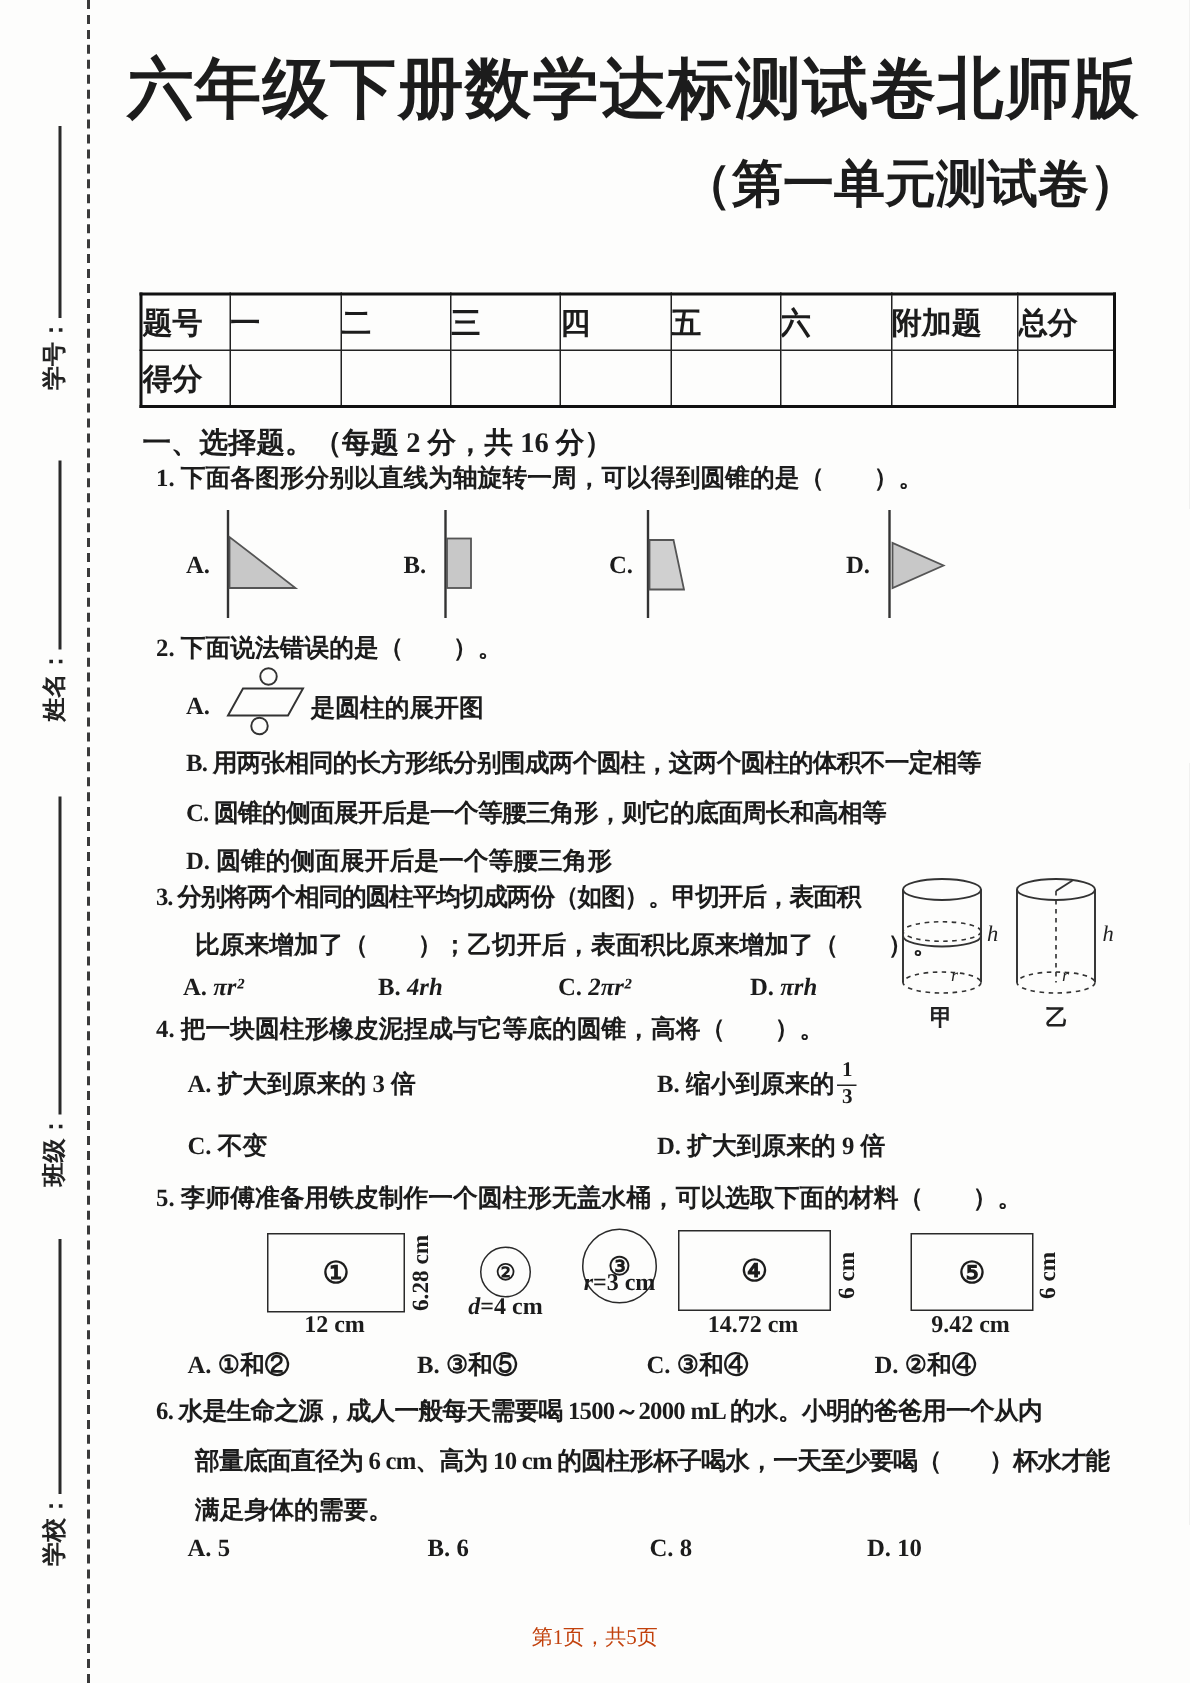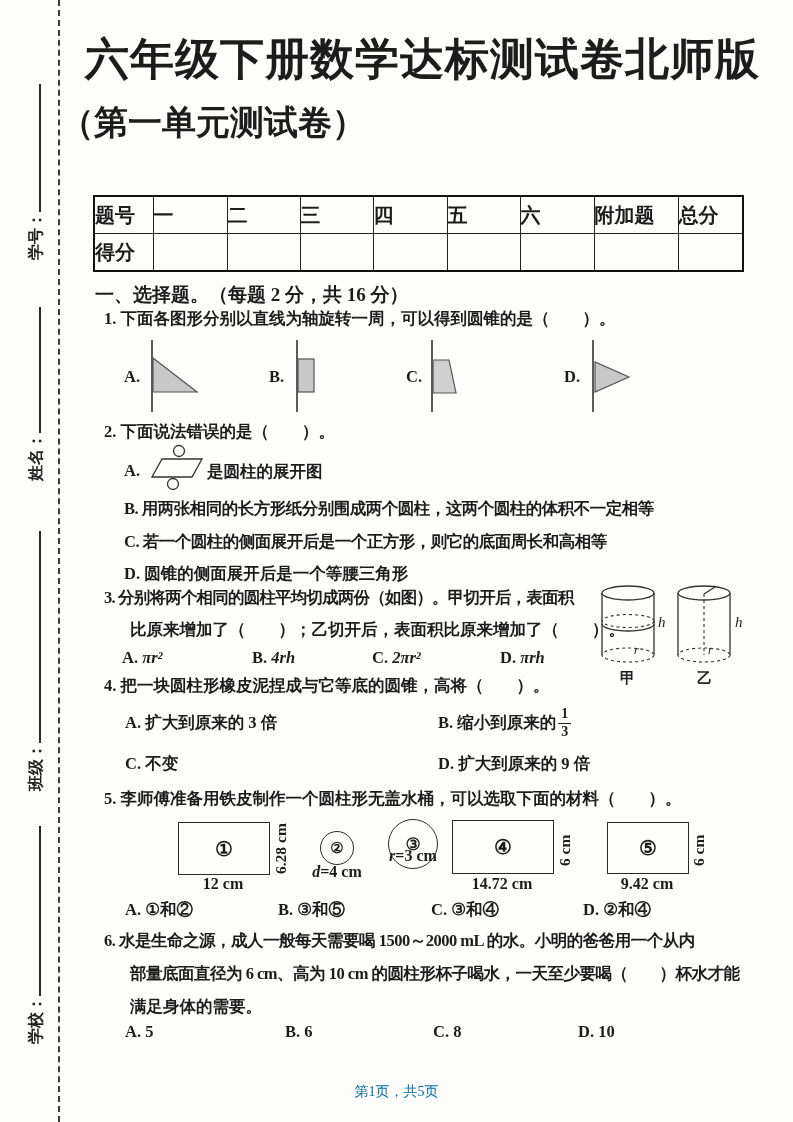--- a/index.html
+++ b/index.html
@@ -4,21 +4,21 @@
 <style>
   html,body{margin:0;padding:0;background:#e8e8e8;}
   .page{position:relative;width:793px;height:1122px;background:#fdfdfc;margin:0 auto;
         font-family:"Liberation Serif","DejaVu Serif",serif;color:#1c1c1c;overflow:hidden;}
   .t{position:absolute;white-space:nowrap;}
   .cut-line{position:absolute;left:58px;top:0;height:1122px;width:0;border-left:2.5px dashed #3a3a3a;}
   .side-field{position:absolute;transform:rotate(-90deg);transform-origin:0 0;white-space:nowrap;
               font-size:16px;font-weight:700;color:#222;}
   .side-line{display:inline-block;height:12px;border-bottom:2px solid #2a2a2a;}
   .title{left:60px;top:30px;width:700px;text-align:right;font-size:44px;font-weight:700;letter-spacing:1px;}
-  .subtitle{left:60px;top:100px;width:700px;text-align:left;font-size:34px;font-weight:700;}
+  .subtitle{left:60px;top:100px;width:700px;text-align:right;font-size:34px;font-weight:700;}
   .meta{top:168px;right:51px;font-size:18px;font-weight:700;}
   .score-table{position:absolute;left:93px;top:195px;width:649px;border-collapse:collapse;
                border:2.5px solid #111;table-layout:fixed;}
   .score-table td{border:1.5px solid #222;text-align:left;font-size:20px;font-weight:700;
                   height:36px;padding:0;overflow:hidden;}
   .sec{left:95px;top:282px;font-size:19px;font-weight:700;}
   .qtext{font-size:16.5px;font-weight:600;}
   .long{letter-spacing:-0.5px;}
   .vlong{letter-spacing:-0.8px;}
   .opt{font-size:16.5px;font-weight:600;}
@@ -28,21 +28,21 @@
         font-weight:600;line-height:1.15;margin-left:2px;}
   .frac .den{border-top:1.5px solid #222;display:block;padding:0 3px;}
   .frac .num{display:block;}
   .mat-rect{position:absolute;border:1.6px solid #2a2a2a;display:flex;align-items:center;
             justify-content:center;font-size:20px;font-weight:600;background:#fdfdfc;}
   .mat-circle{position:absolute;border:1.6px solid #2a2a2a;border-radius:50%;display:flex;
               align-items:center;justify-content:center;font-weight:600;background:#fdfdfc;}
   .dim{position:absolute;font-size:16px;font-weight:600;text-align:center;white-space:nowrap;}
   .vlabel{position:absolute;transform:rotate(-90deg);transform-origin:0 0;white-space:nowrap;
           font-size:15.5px;font-weight:600;}
-  .footer{left:0;top:1083px;width:793px;text-align:center;font-size:14px;color:#0369a1;}
+  .footer{left:0;top:1083px;width:793px;text-align:center;font-size:14px;color:#c2410c;}
   svg{position:absolute;overflow:visible;}
   svg text{font-family:"Liberation Serif","DejaVu Serif",serif;}
 </style>
 </head>
 <body>
 
 <div class="page">
 
   <div class="cut-line"></div>
 
@@ -126,21 +126,21 @@
 
   <div class="t qtext" style="left:104px;top:421px">2. 下面说法错误的是（　　）。</div>
   <span class="t opt" style="left:124px;top:461px">A.</span>
   <svg style="left:152px;top:443px" width="52" height="50">
     <circle cx="27" cy="8" r="5.5" fill="none" stroke="#333" stroke-width="1.3"></circle>
     <polygon points="10,16 50,16 40,34 0,34" fill="none" stroke="#333" stroke-width="1.3"></polygon>
     <circle cx="21" cy="41" r="5.5" fill="none" stroke="#333" stroke-width="1.3"></circle>
   </svg>
   <span class="t opt" style="left:207px;top:461px">是圆柱的展开图</span>
   <div class="t opt long" style="left:124px;top:498px">B. 用两张相同的长方形纸分别围成两个圆柱，这两个圆柱的体积不一定相等</div>
-  <div class="t opt long" style="left:124px;top:531px">C. 若一个圆柱的侧面展开后是一个正方形，则它的底面周长和高相等</div>
+  <div class="t opt long" style="left:124px;top:531px">C. 圆锥的侧面展开后是一个等腰三角形，则它的底面周长和高相等</div>
   <div class="t opt" style="left:124px;top:563px">D. 圆锥的侧面展开后是一个等腰三角形</div>
 
   <div class="t qtext vlong" style="left:104px;top:587px">3. 分别将两个相同的圆柱平均切成两份（如图）。甲切开后，表面积</div>
   <div class="t qtext" style="left:130px;top:619px">比原来增加了（　　）；乙切开后，表面积比原来增加了（　　）。</div>
   <span class="t opt" style="left:122px;top:648px"><span>A.</span> <span class="formula">πr²</span></span>
   <span class="t opt" style="left:252px;top:648px"><span>B.</span> <span class="formula">4rh</span></span>
   <span class="t opt" style="left:372px;top:648px"><span>C.</span> <span class="formula">2πr²</span></span>
   <span class="t opt" style="left:500px;top:648px"><span>D.</span> <span class="formula">πrh</span></span>
 
   <svg style="left:598px;top:583px" width="152" height="104">

